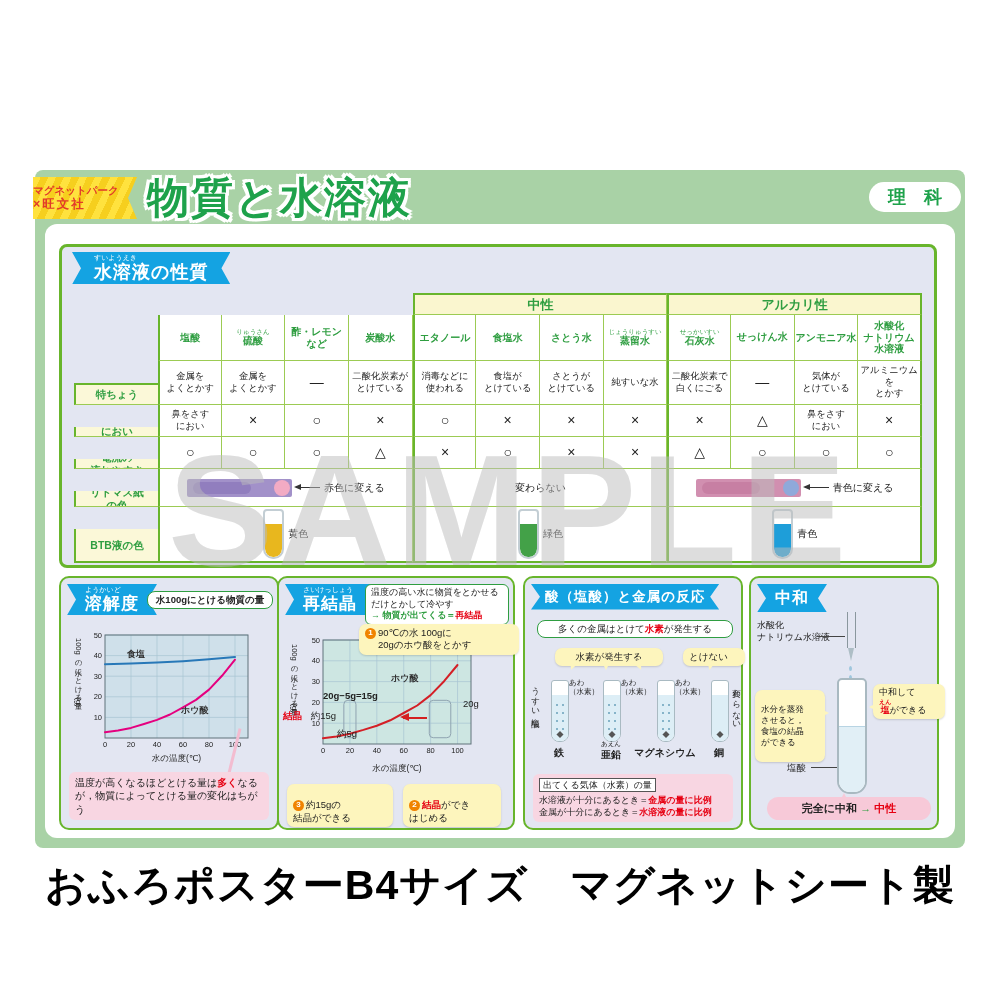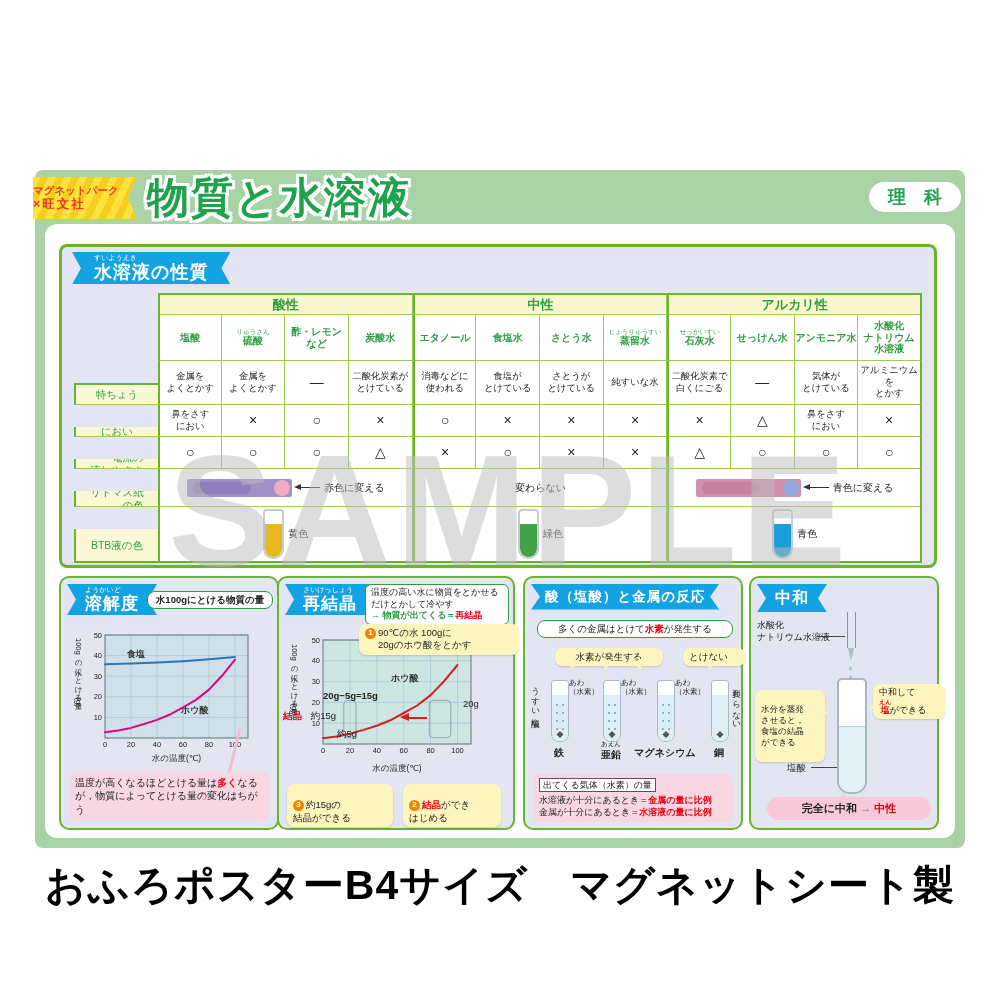--- a/index.html
+++ b/index.html
@@ -41,22 +41,22 @@
 
   #ptable{position:absolute;left:12px;top:46px;width:848px;display:grid;
       grid-template-columns:84px repeat(12,1fr);
       grid-template-rows:22px 46px 44px 32px 32px 38px 56px;}
   .tc{border-right:1px solid #9ccb53;border-bottom:1px solid #9ccb53;background:#fff;
       display:flex;align-items:center;justify-content:center;box-sizing:border-box;
       flex-direction:column;overflow:hidden;}
   .gh{background:#faf6cf;color:#2f9e41;font-weight:bold;font-size:13px;border-top:2px solid #68b52c;}
   .nc .furi{font-size:6.5px;color:#2f9e41;line-height:1.1;}
   .nc .nm{font-size:10px;font-weight:bold;color:#2f9e41;white-space:pre-line;line-height:1.15;text-align:center;}
-  .rh{background:#fbf8d8;color:#2f9e41;font-weight:normal;font-size:10.5px;white-space:pre-line;
-      line-height:1.2;text-align:right;border-left:2px solid #68b52c;border-right:none;margin-top:22px;}
+  .rh{background:#fbf8d8;color:#2f9e41;font-weight:bold;font-size:10.5px;white-space:pre-line;
+      line-height:1.2;text-align:center;border-left:2px solid #68b52c;border-right:none;margin-top:22px;}
   .dc{font-size:9.3px;color:#222;white-space:pre-line;line-height:1.25;text-align:center;}
   .sym{font-size:14px;}
   .gsep{border-left:2px solid #68b52c;}
   .ledge{border-left:2px solid #68b52c;}
   .redge{border-right:2px solid #68b52c;}
   .bedge{border-bottom:2px solid #68b52c;}
   .tedge{border-top:2px solid #68b52c;}
 
   .lit{display:flex;align-items:center;justify-content:center;gap:4px;width:100%;flex-direction:row;}
   .strip{width:105px;height:18px;border-radius:2px;position:relative;}
@@ -151,21 +151,20 @@
   <div id="subject-badge">理　科</div>
 
   <div id="inner">
 
     <div id="table-card">
       <div class="ribbon" id="tbl-banner">
         <div class="furi">すいようえき</div>
         <div class="rlabel">水溶液の性質</div>
       </div>
       <div id="ptable">
-          <div class="tc gh ledge" style="grid-area: 1 / 2 / auto / span 4;">酸性</div>
           <div class="tc gh gsep" style="grid-area: 1 / 6 / auto / span 4;">中性</div>
           <div class="tc gh gsep redge" style="grid-area: 1 / 10 / auto / span 4;">アルカリ性</div>
           <div class="tc nc ledge" style="grid-area: 2 / 2;">
             <div class="nm">塩酸</div>
           </div>
           <div class="tc nc" style="grid-area: 2 / 3;">
             <div class="furi">りゅうさん</div>
             <div class="nm">硫酸</div>
           </div>
           <div class="tc nc" style="grid-area: 2 / 4;">
@@ -185,21 +184,21 @@
             <div class="nm">さとう水</div>
           </div>
           <div class="tc nc" style="grid-area: 2 / 9;">
             <div class="furi">じょうりゅうすい</div>
             <div class="nm">蒸留水</div>
           </div>
           <div class="tc nc gsep" style="grid-area: 2 / 10;">
             <div class="furi">せっかいすい</div>
             <div class="nm">石灰水</div>
           </div>
-          <div class="tc nc" style="grid-area: 2 / 11;">
+          <div class="tc nc" style="grid-area: 2 / 11; font-family: Liberation Mono, monospace;">
             <div class="nm">せっけん水</div>
           </div>
           <div class="tc nc" style="grid-area: 2 / 12;">
             <div class="nm">アンモニア水</div>
           </div>
           <div class="tc nc redge" style="grid-area: 2 / 13;">
             <div class="nm">水酸化
 ナトリウム
 水溶液</div>
           </div>

